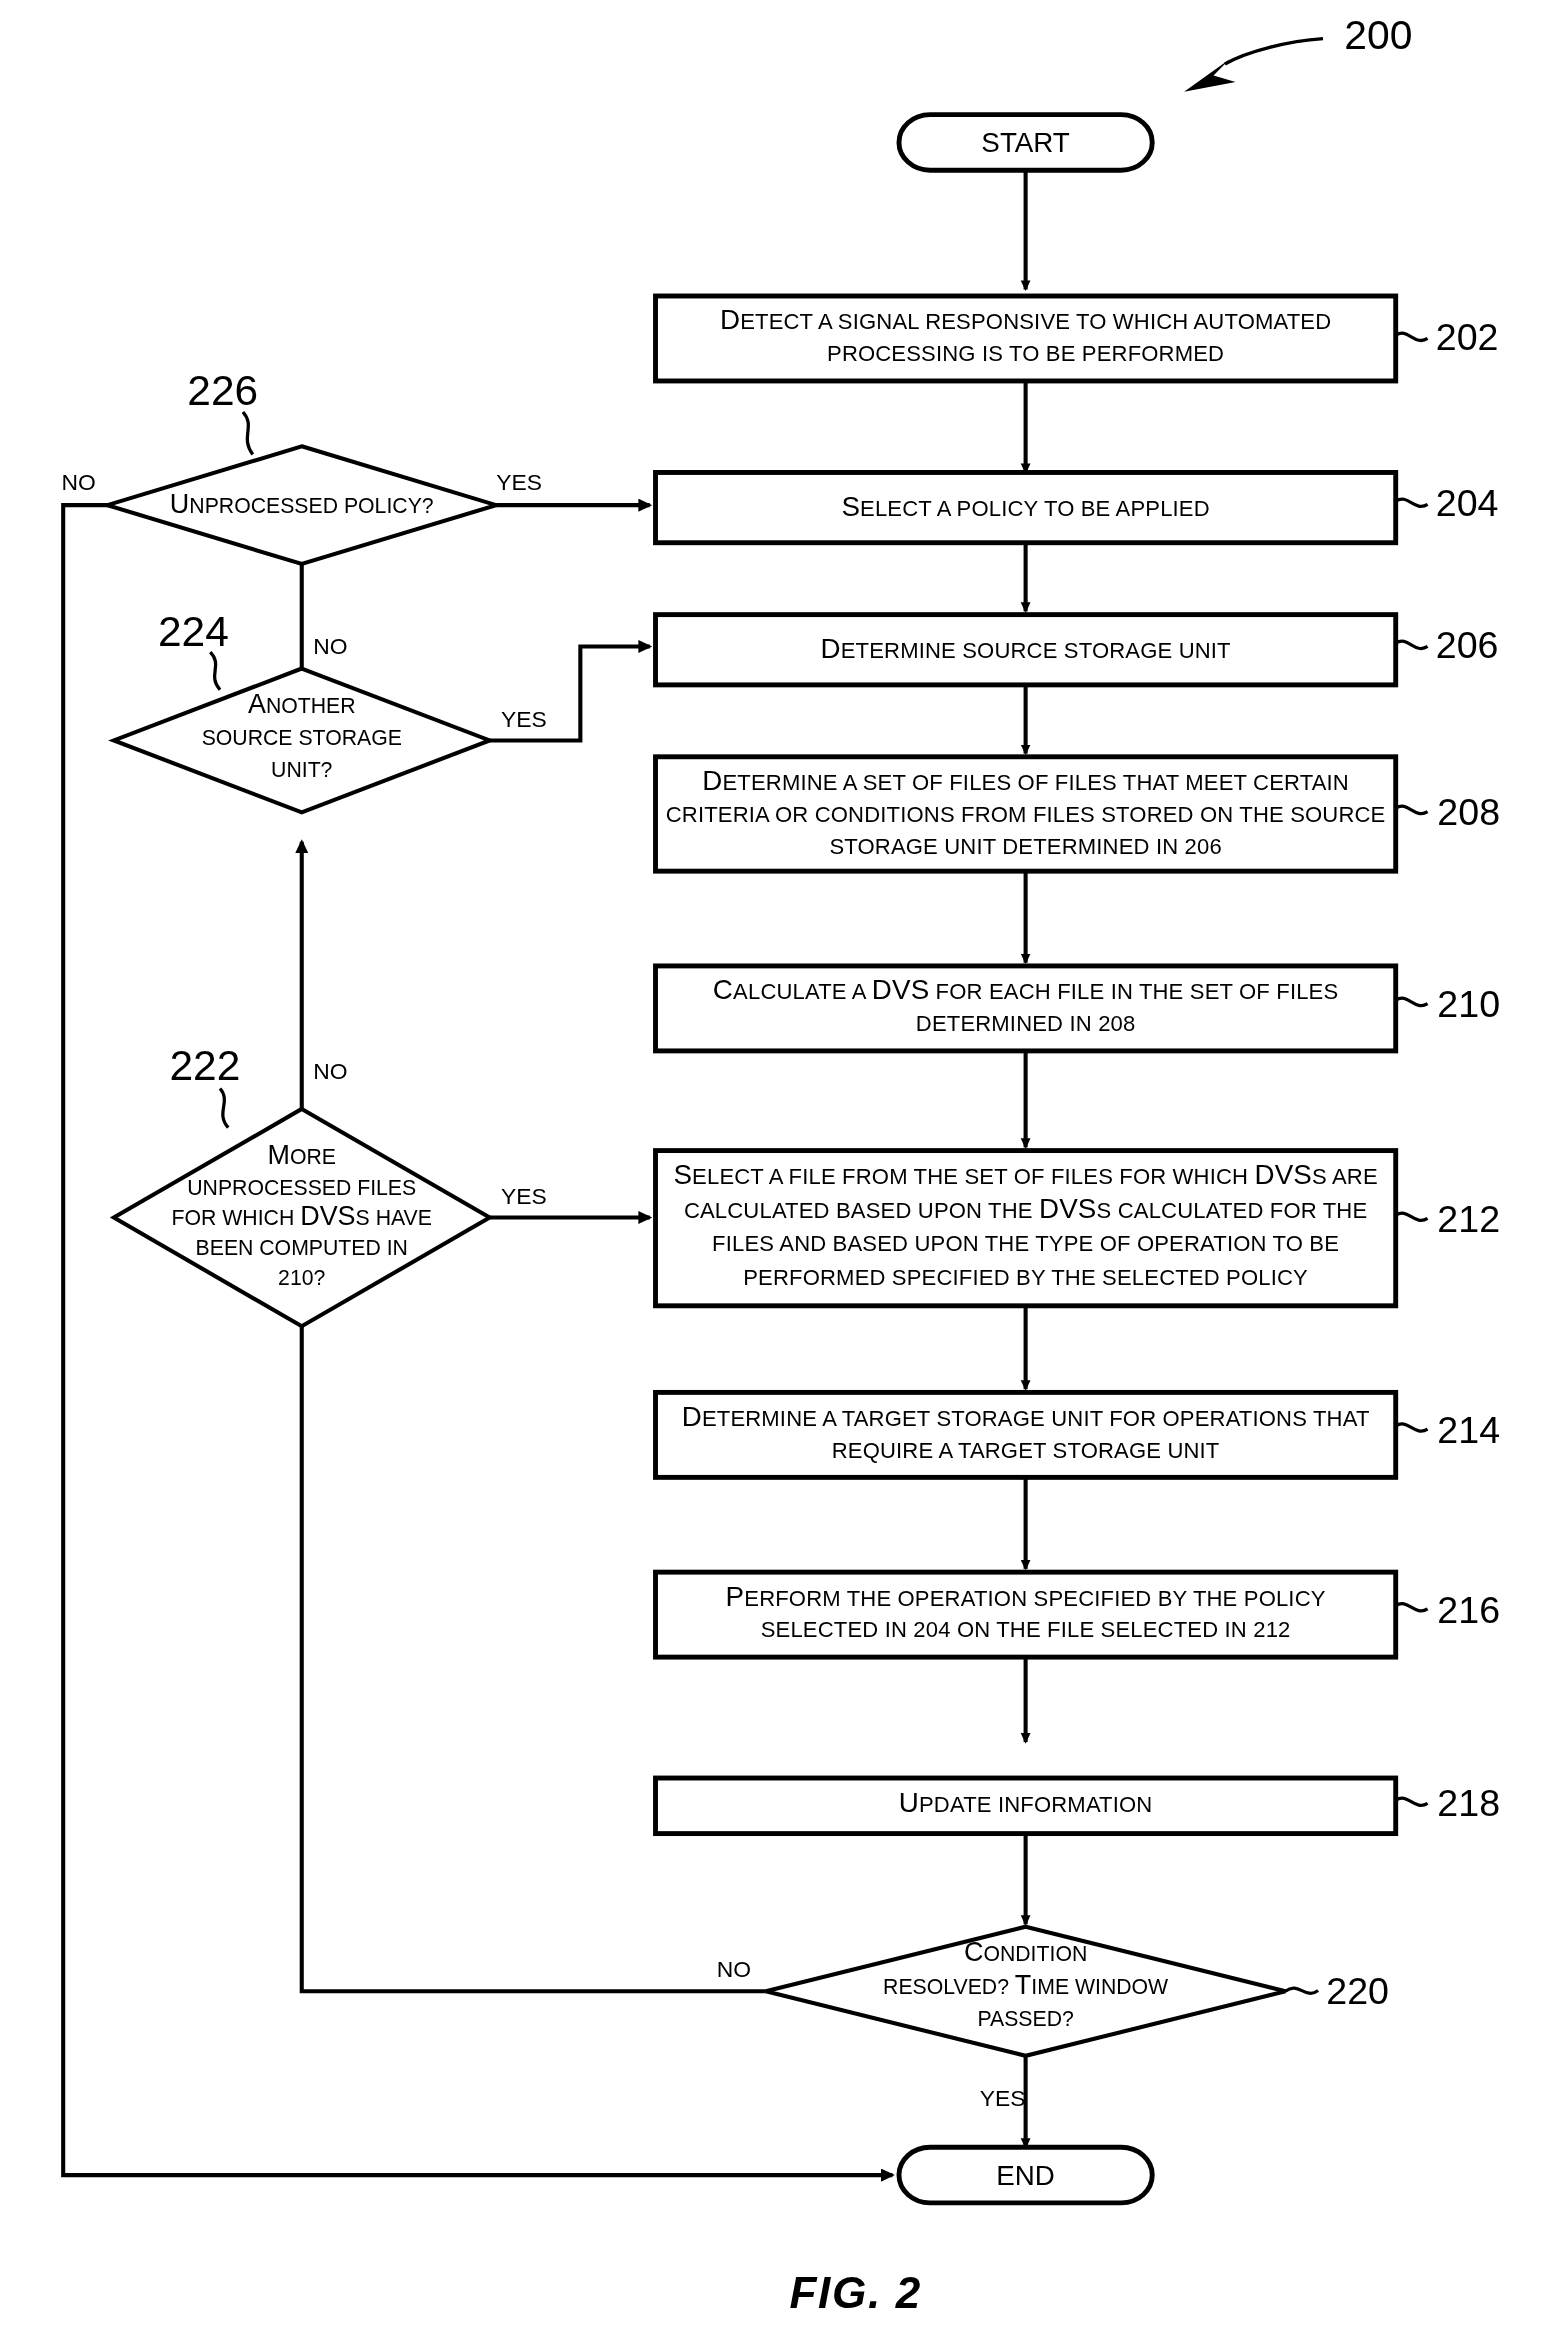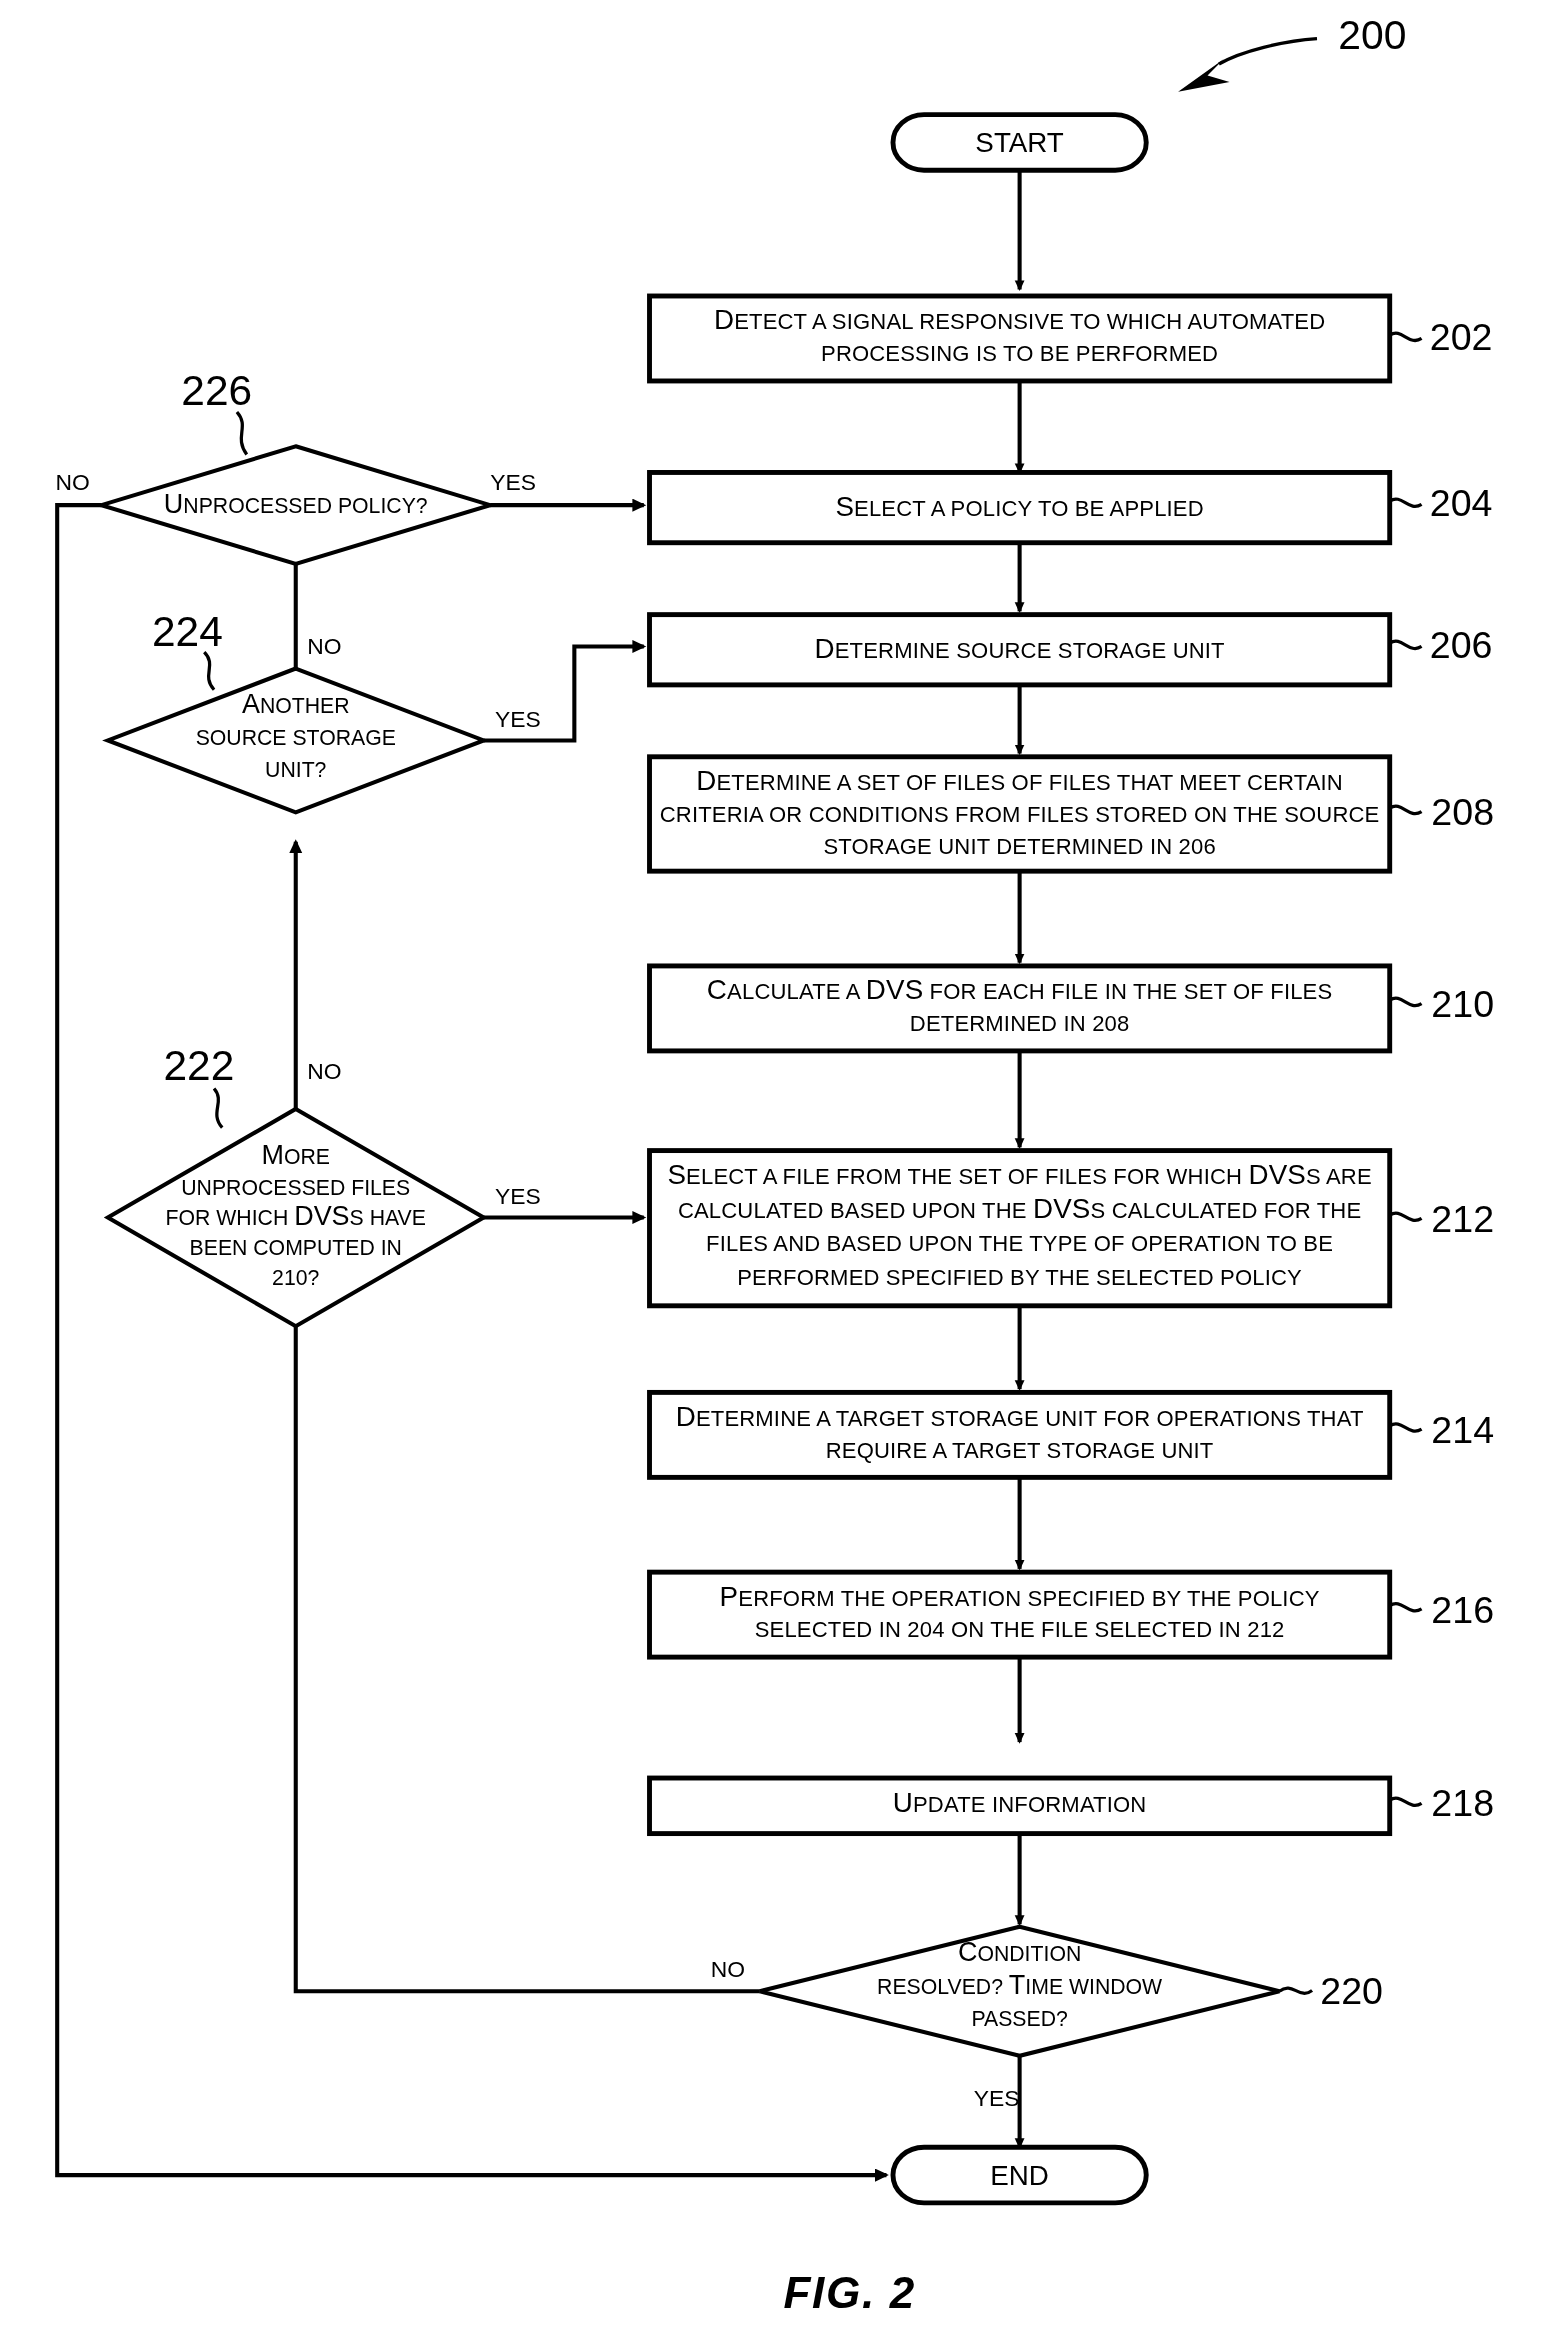--- a/index.html
+++ b/index.html
@@ -12,20 +12,21 @@
     width: 1567px;
     height: 2342px;
     position: relative;
     overflow: hidden;
   }
   #figure-root {
     position: absolute;
     top: 0; left: 0;
     width: 1259px;
     height: 2342px;
+    padding-left: 6px;
   }
   svg.flow {
     display: block;
     width: 1567px;
     height: 2342px;
   }
   .stroke-heavy {
     stroke: #000000;
     stroke-width: 6;
     fill: #ffffff;

